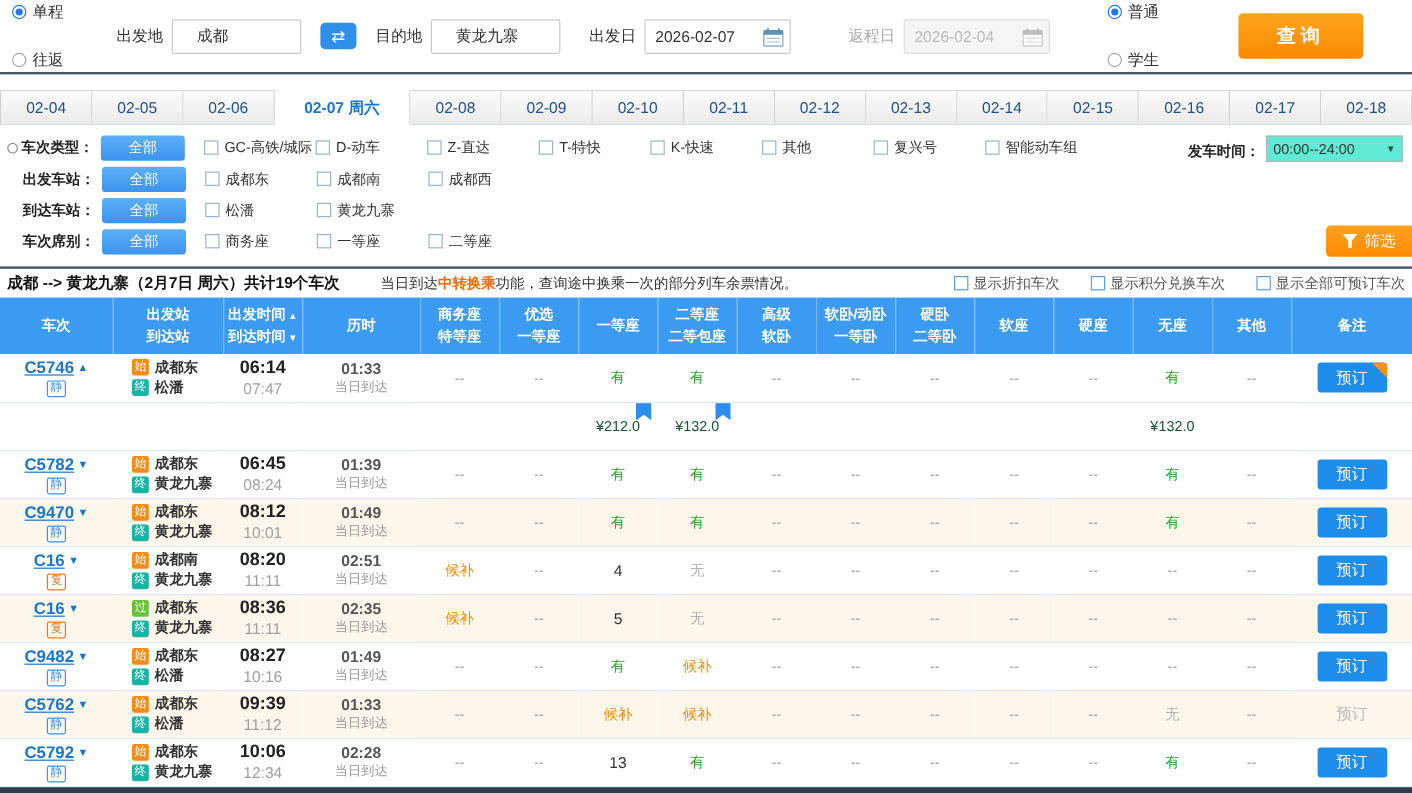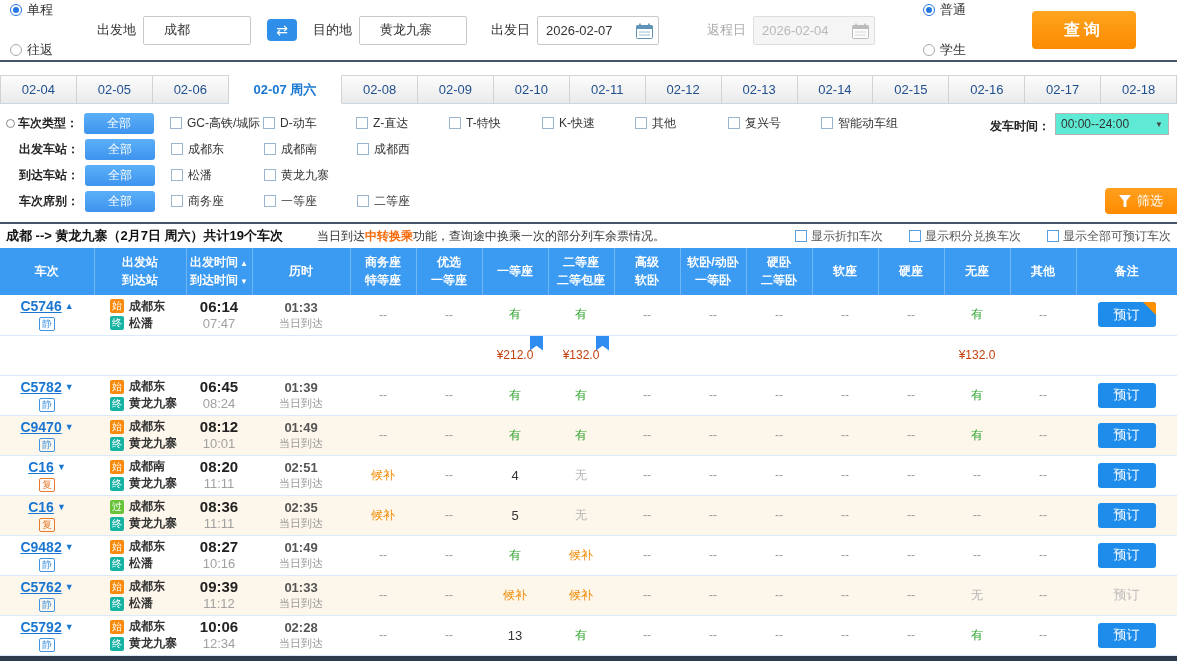--- a/index.html
+++ b/index.html
@@ -75,21 +75,21 @@
   .t-dep { font-size:15px; font-weight:bold; color:#222; line-height:18px; }
   .t-arr { font-size:13px; color:#a0a0a0; line-height:16px; }
   .dur { font-size:13px; color:#555; font-weight:bold; line-height:17px; }
   .day { font-size:11px; color:#999; line-height:15px; }
   td.avail { color:#2ca42c; }
   td.waitlist { color:#f08901; }
   td.dash { color:#9a9a9a; }
   td.none { color:#b3b3b3; }
   td.num { color:#333; font-size:13px; }
   td.seat { position:relative; }
-  .price-text { color:#c2410c; font-size:12px; }
+  .price-text { color:#14532d; font-size:12px; }
   .disc-flag { position:absolute; top:0; right:5px; width:13px; height:15px; background:#2f8df2; clip-path:polygon(0 0,100% 0,100% 100%,50% 68%,0 100%); }
   .book { width:58px; height:25px; background:#1e8ceb; color:#fff; border:none; border-radius:3px; font-size:13px; position:relative; cursor:pointer; font-family:inherit; overflow:hidden; }
   .book-corner { position:absolute; top:0; right:0; width:0; height:0; border-top:13px solid #ff9000; border-left:13px solid transparent; }
   .book-disabled { color:#bbb; font-size:13px; }
 
   .footer-strip { height:6px; background:#2d3b4d; }
 </style>
 </head>
 <body>
 

